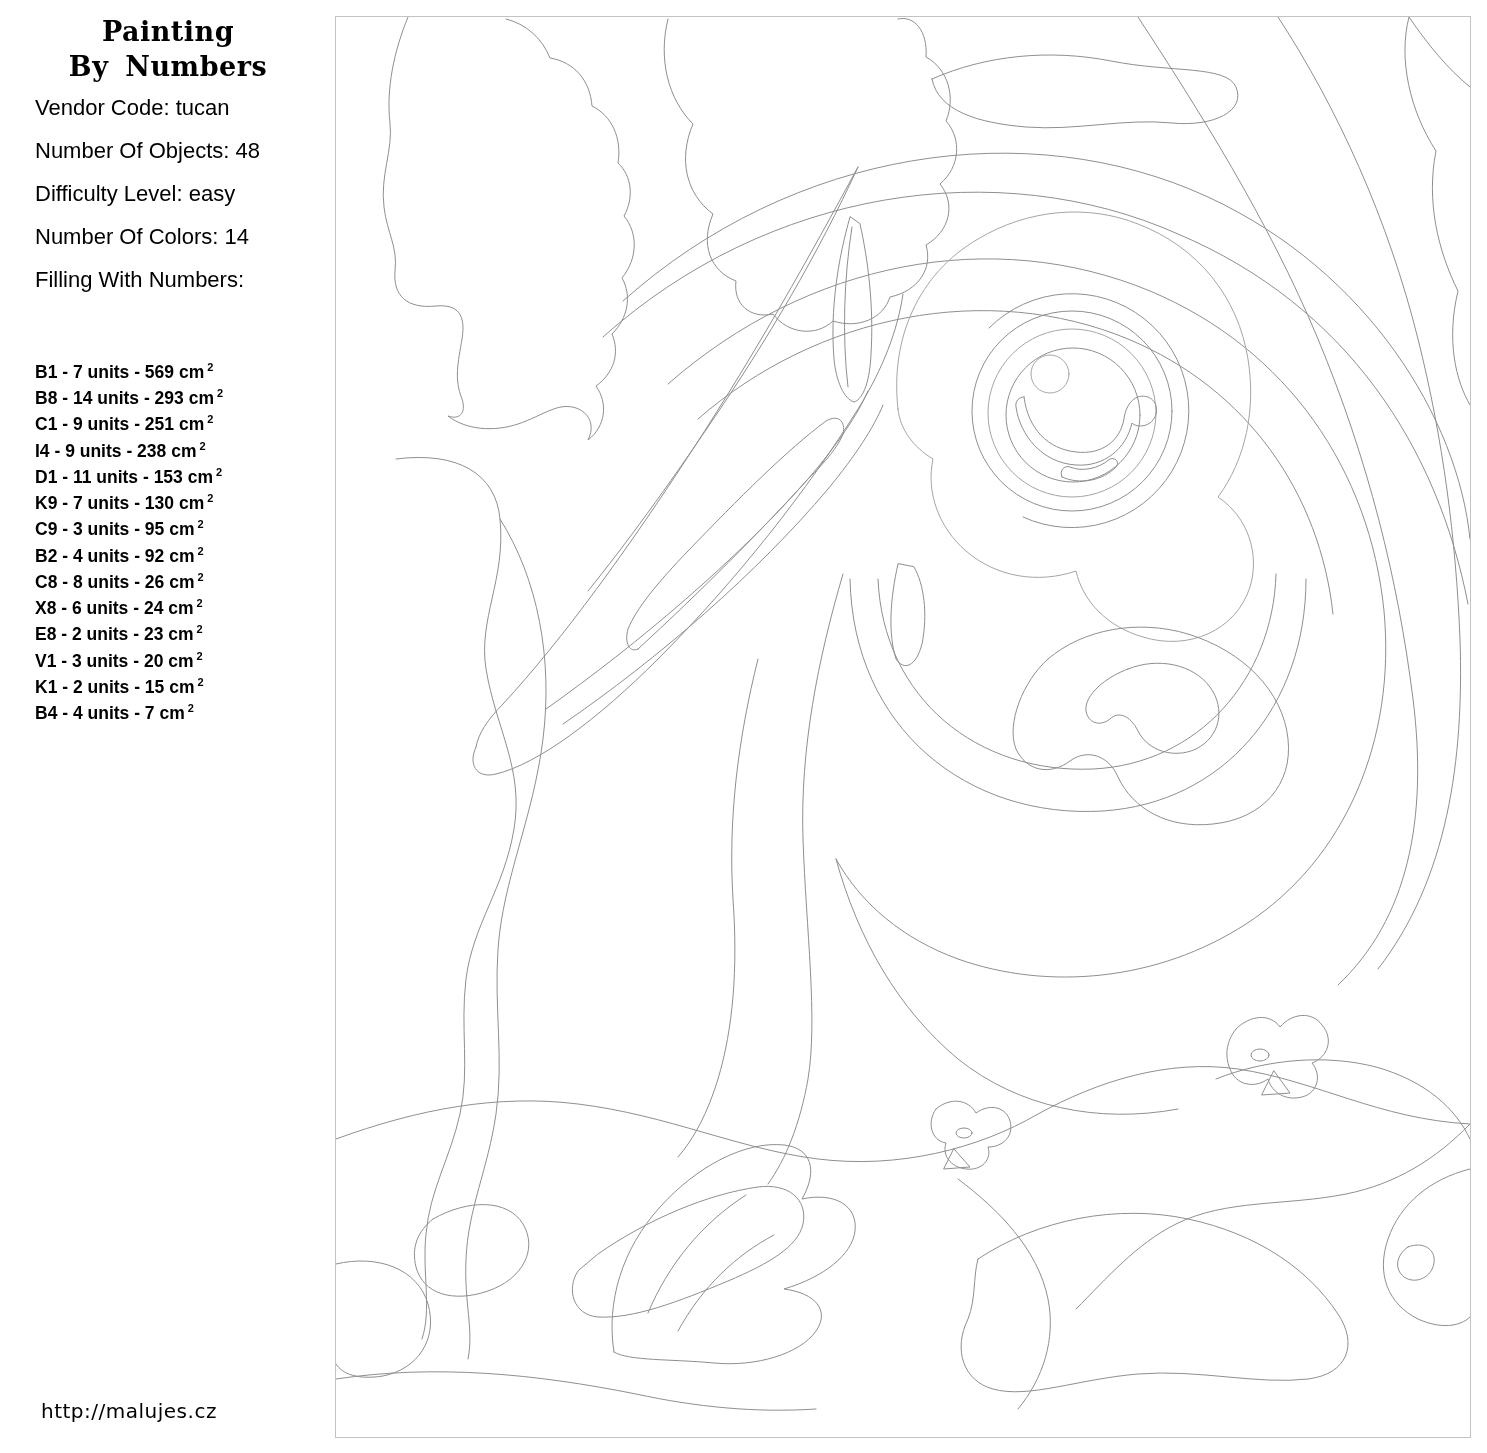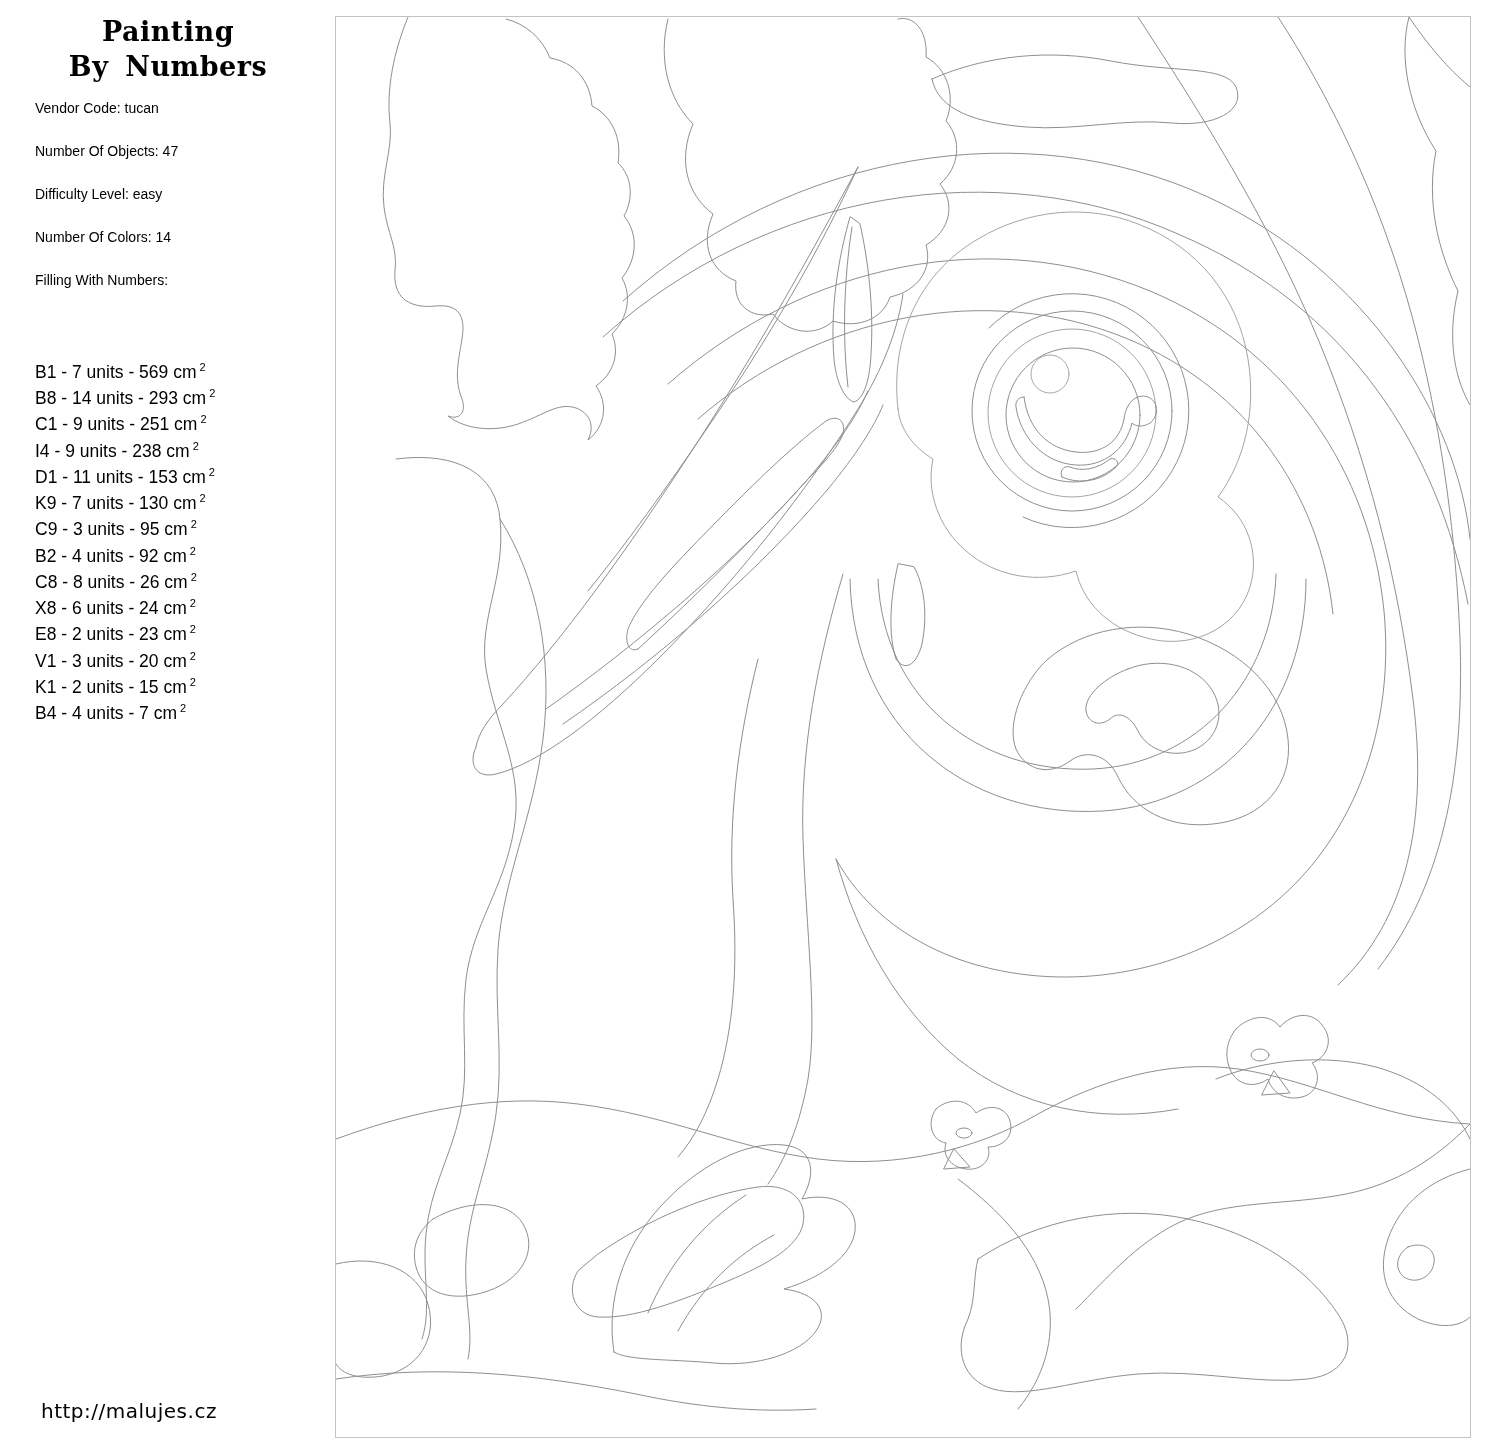--- a/index.html
+++ b/index.html
@@ -8,24 +8,24 @@
   .page { position:relative; width:1487px; height:1453px; }
 
   
   .left-panel { position:absolute; left:0; top:0; width:348px; height:1453px; }
 
   .title { position:absolute; top:14px; left:0; width:336px; text-align:center;
            font-family:"DejaVu Serif", serif; font-weight:bold;
            font-size:27px; line-height:35px; letter-spacing:0.5px; word-spacing:7px; }
 
   .info-block { position:absolute; left:35px; top:97px; width:290px; }
-  .info-line { height:43px; font-size:14px; line-height:22px; }
+  .info-line { height:43px; font-size:22px; line-height:22px; }
 
   .color-block { position:absolute; left:35px; top:357px; width:290px; }
-  .color-list { list-style:none; }
+  .color-list { list-style:none;font-weight:bold; }
   .color-list li { font-size:17.5px; line-height:21.4px; white-space:nowrap; }
   .color-list sup { font-size:11px; margin-left:3px; }
 
   .site-url { position:absolute; left:35px; top:1399px; font-size:20px;
               font-family:"DejaVu Sans", sans-serif; letter-spacing:0.5px;margin-left:6px; }
 
   
   .canvas { position:absolute; left:335px; top:16px; width:1136px; height:1422px;
             border:1px solid #c3c3c3; background:#fff; }
   .canvas svg { display:block; width:100%; height:100%; }
@@ -37,21 +37,21 @@
 
   <div class="left-panel">
 
     <div class="title">
       <div>Painting</div>
       <div>By Numbers</div>
     </div>
 
     <div class="info-block">
       <div class="info-line">Vendor Code: tucan</div>
-      <div class="info-line">Number Of Objects: 47</div>
+      <div class="info-line">Number Of Objects: 48</div>
       <div class="info-line">Difficulty Level: easy</div>
       <div class="info-line">Number Of Colors: 14</div>
       <div class="info-line">Filling With Numbers:</div>
     </div>
 
     <div class="color-block">
       <ul class="color-list">
         <li><span>B1 - 7 units - 569 cm</span><sup>2</sup></li>
         <li><span>B8 - 14 units - 293 cm</span><sup>2</sup></li>
         <li><span>C1 - 9 units - 251 cm</span><sup>2</sup></li>

